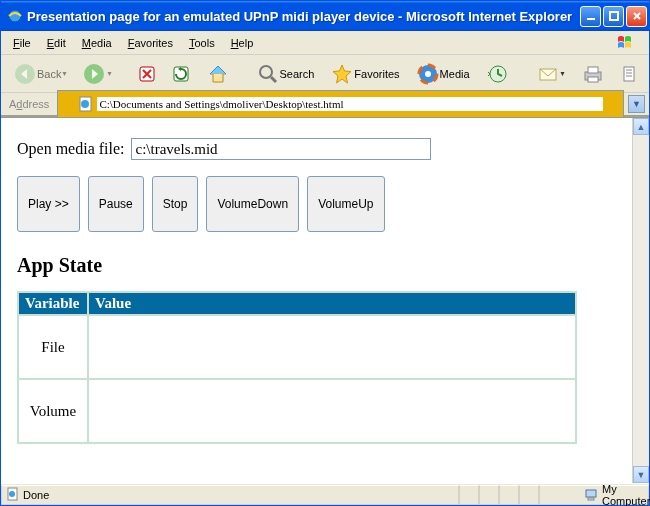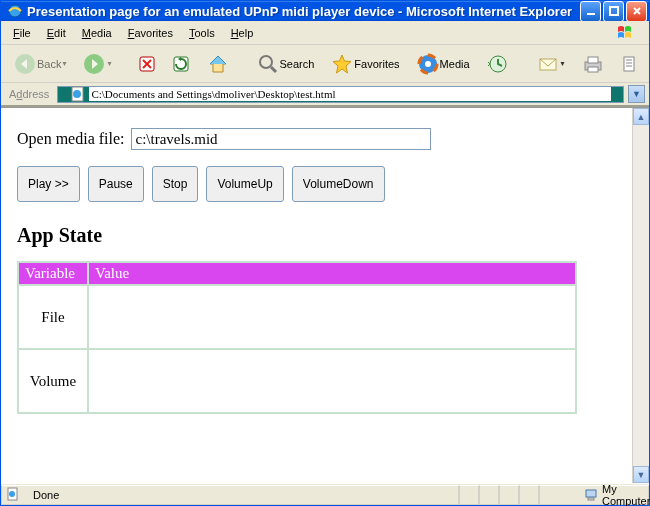--- a/index.html
+++ b/index.html
@@ -12,21 +12,21 @@
   }
   .window {
     width: 650px;
     height: 506px;
     border: 1px solid #0054e3;
     background: #fff;
     display: flex;
     flex-direction: column;
   }
   .titlebar {
-    height: 20px;
+    height: 30px;
     background: linear-gradient(to bottom, #3c8cf0 0%, #0054e3 8%, #0054e3 92%, #0046c7 100%);
     display: flex;
     align-items: center;
     padding: 0 2px 0 6px;
     color: #fff;
     font-weight: bold;
     font-size: 13px;
   }
   .titlebar .ie-icon {
     width: 16px; height: 16px;
@@ -87,24 +87,24 @@
   .addressbar {
     background: #ece9d8;
     height: 24px;
     display:flex; align-items:center;
     padding: 0 4px;
     gap:4px;
     border-bottom: 2px solid #a0a090;
   }
   .addr-label { color:#888; padding:0 4px;}
   .addr-input-wrap {
-    flex:1; height:17px; background:#0f766e;
+    flex:1; height:28px; background:#eab308;
     border:1px solid #7f9db9;
     display:flex; align-items:center;
-    padding:0 12px;
+    padding:0 20px;
   }
   .addr-input-wrap .ie-icon-sm { width:16px; height:16px; margin-right:3px;}
   .addr-input { flex:1; border:none; outline:none; font-size:11px; font-family:Tahoma;}
   .addr-dd {
     width:17px; height:18px;
     background:linear-gradient(to bottom,#c9ddf6,#a7c7ee);
     border:1px solid #7f9db9;
     display:flex;align-items:center;justify-content:center;
     cursor:pointer;
   }
@@ -147,35 +147,35 @@
     font-size:15px;
     padding: 0 4px;
   }
   .btn-row { display:flex; gap:8px; margin-bottom:22px;}
   .hbtn {
     font-family: Tahoma, sans-serif;
     font-size: 12px;
     background: #efefef;
     border:1px solid #7f9db9;
     border-radius:3px;
-    padding: 10px 10px;
+    padding: 20px 10px;
     cursor:pointer;
     text-align:center;
   }
   h2.section { font-family:"Times New Roman",serif; font-size:20px; font-weight:bold; margin:0 0 14px 0;}
   table.state {
     border-collapse: collapse;
     width: 560px;
     border: 2px solid #c8e0cf;
   }
   table.state th {
-    background:#d946ef; color:#fff;
+    background:#0369a1; color:#fff;
     text-align:left;
     font-family:"Times New Roman",serif;
-    font-size:15px; font-weight:normal;
+    font-size:15px; font-weight:bold;
     padding: 2px 6px;
     border: 2px solid #c8e0cf;
   }
   table.state td {
     border: 2px solid #c8e0cf;
     height: 64px;
     font-family:"Times New Roman",serif;
     font-size:15px;
     padding: 4px 8px;
     text-align: center;
@@ -190,21 +190,21 @@
     align-items:center;
     font-size:11px;
   }
   .statusbar .pane {
     border:1px solid #d4d0c8;
     border-top-color:#fff;
     height:20px;
     display:flex; align-items:center;
     padding:0 4px;
   }
-  .statusbar .pane.main { flex:1; gap:13px;}
+  .statusbar .pane.main { flex:1; gap:3px;}
   .statusbar .pane.small { width:20px;}
   .statusbar .pane.zone { width:110px; gap:4px;padding-left:44px;}
   .underline-first::first-letter { text-decoration: underline; }
 </style>
 </head>
 <body>
 
 <div class="window">
 
   <div class="titlebar">
@@ -384,22 +384,22 @@
 
       <div class="form-row">
         <label>Open media file:</label>
         <input type="text" class="text-input" value="c:\travels.mid" style="">
       </div>
 
       <div class="btn-row">
         <button class="hbtn">Play &gt;&gt;</button>
         <button class="hbtn">Pause</button>
         <button class="hbtn">Stop</button>
+        <button class="hbtn">VolumeDown</button>
         <button class="hbtn">VolumeUp</button>
-        <button class="hbtn">VolumeDown</button>
       </div>
 
       <h2 class="section">App State</h2>
 
       <table class="state">
         <tbody>
             <tr>
           <th class="c1">Variable</th>
           <th>Value</th>
         </tr>

